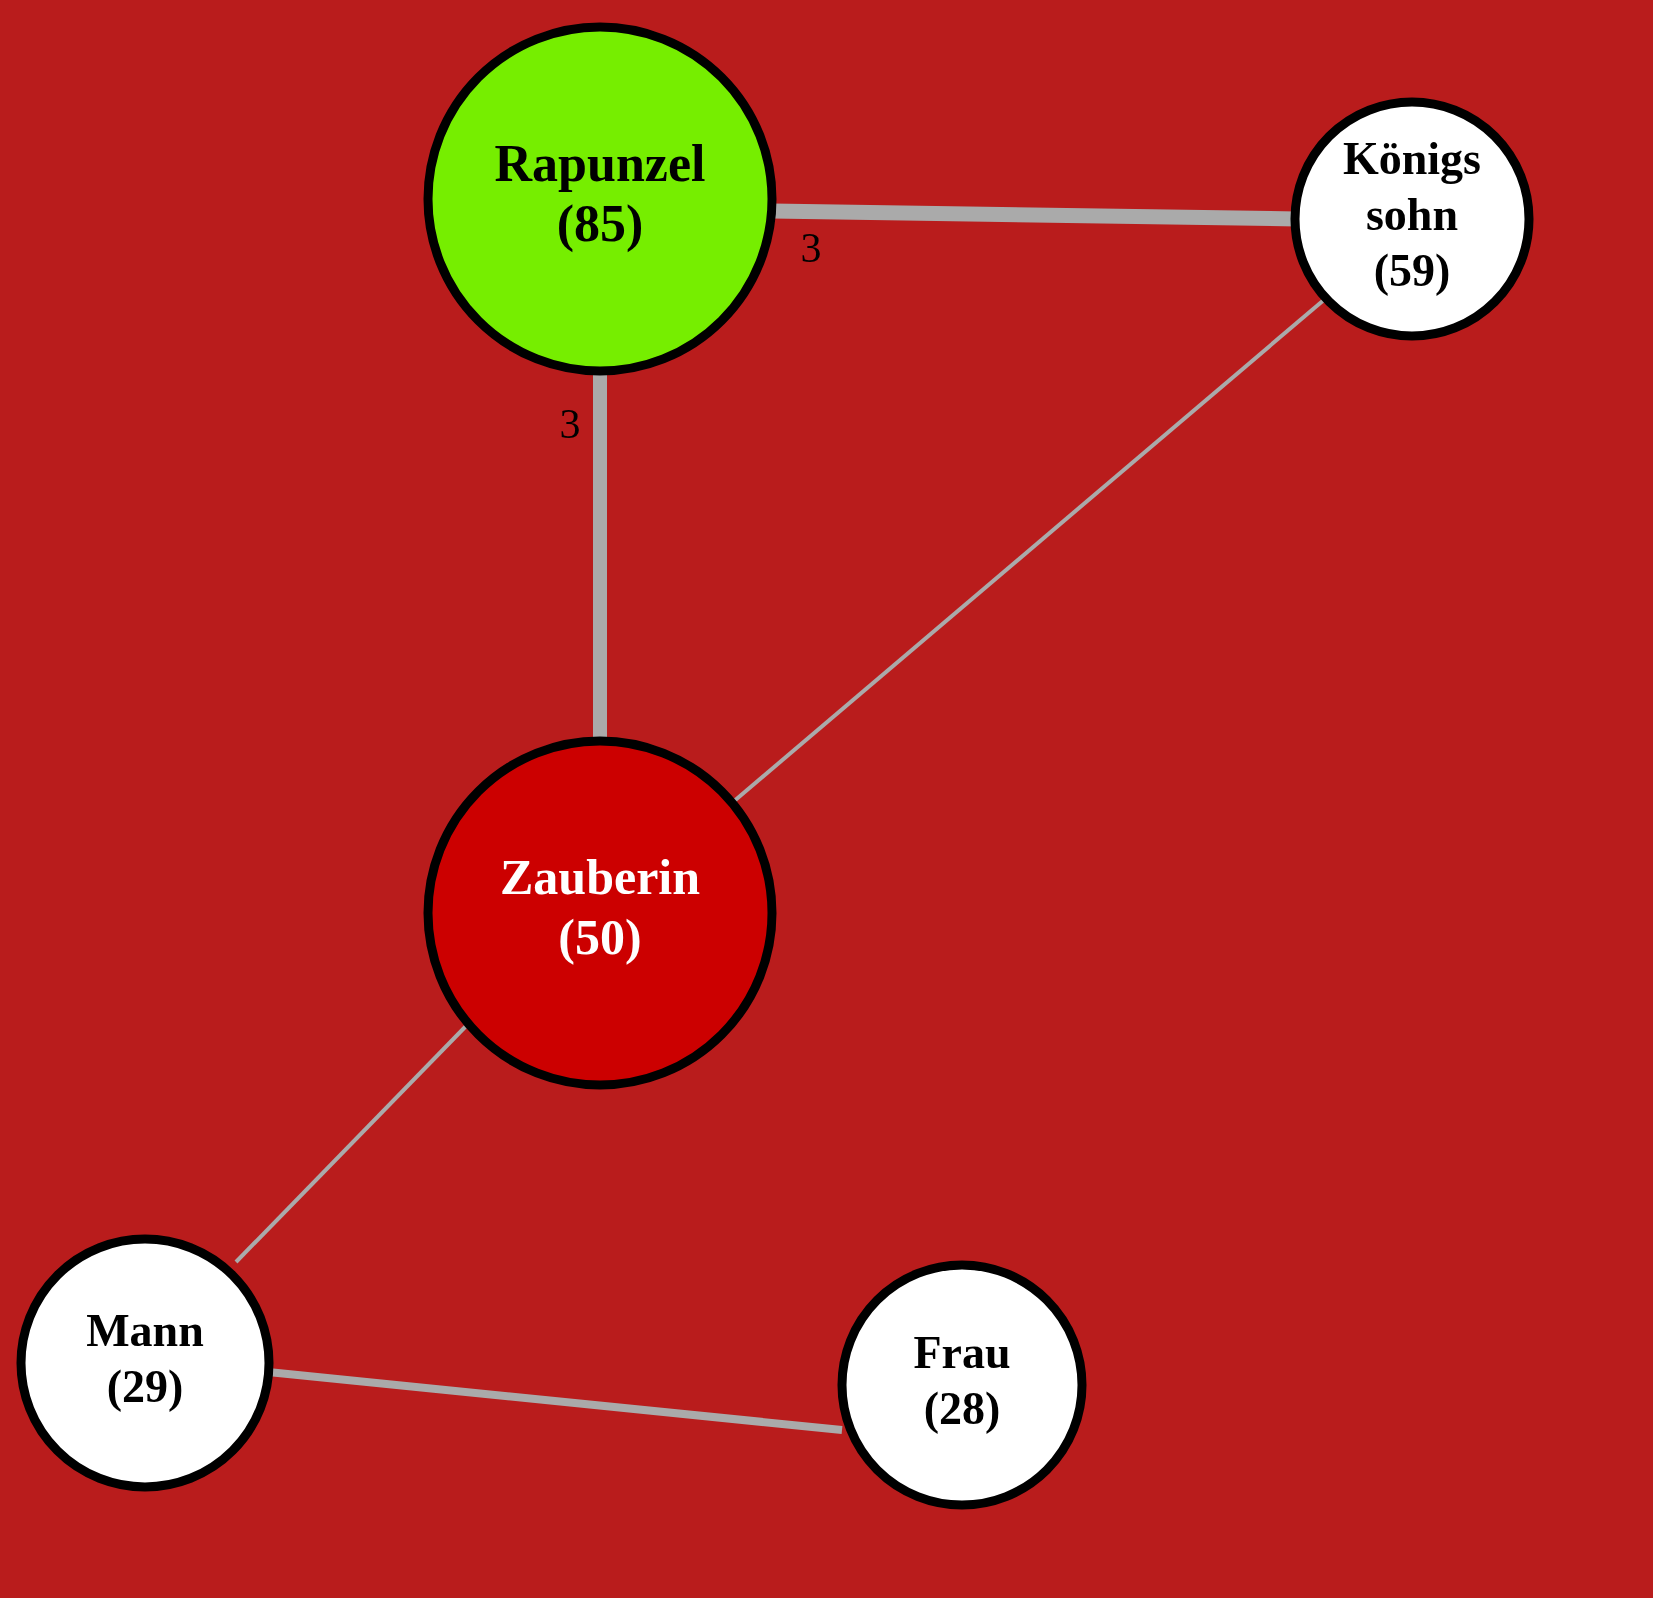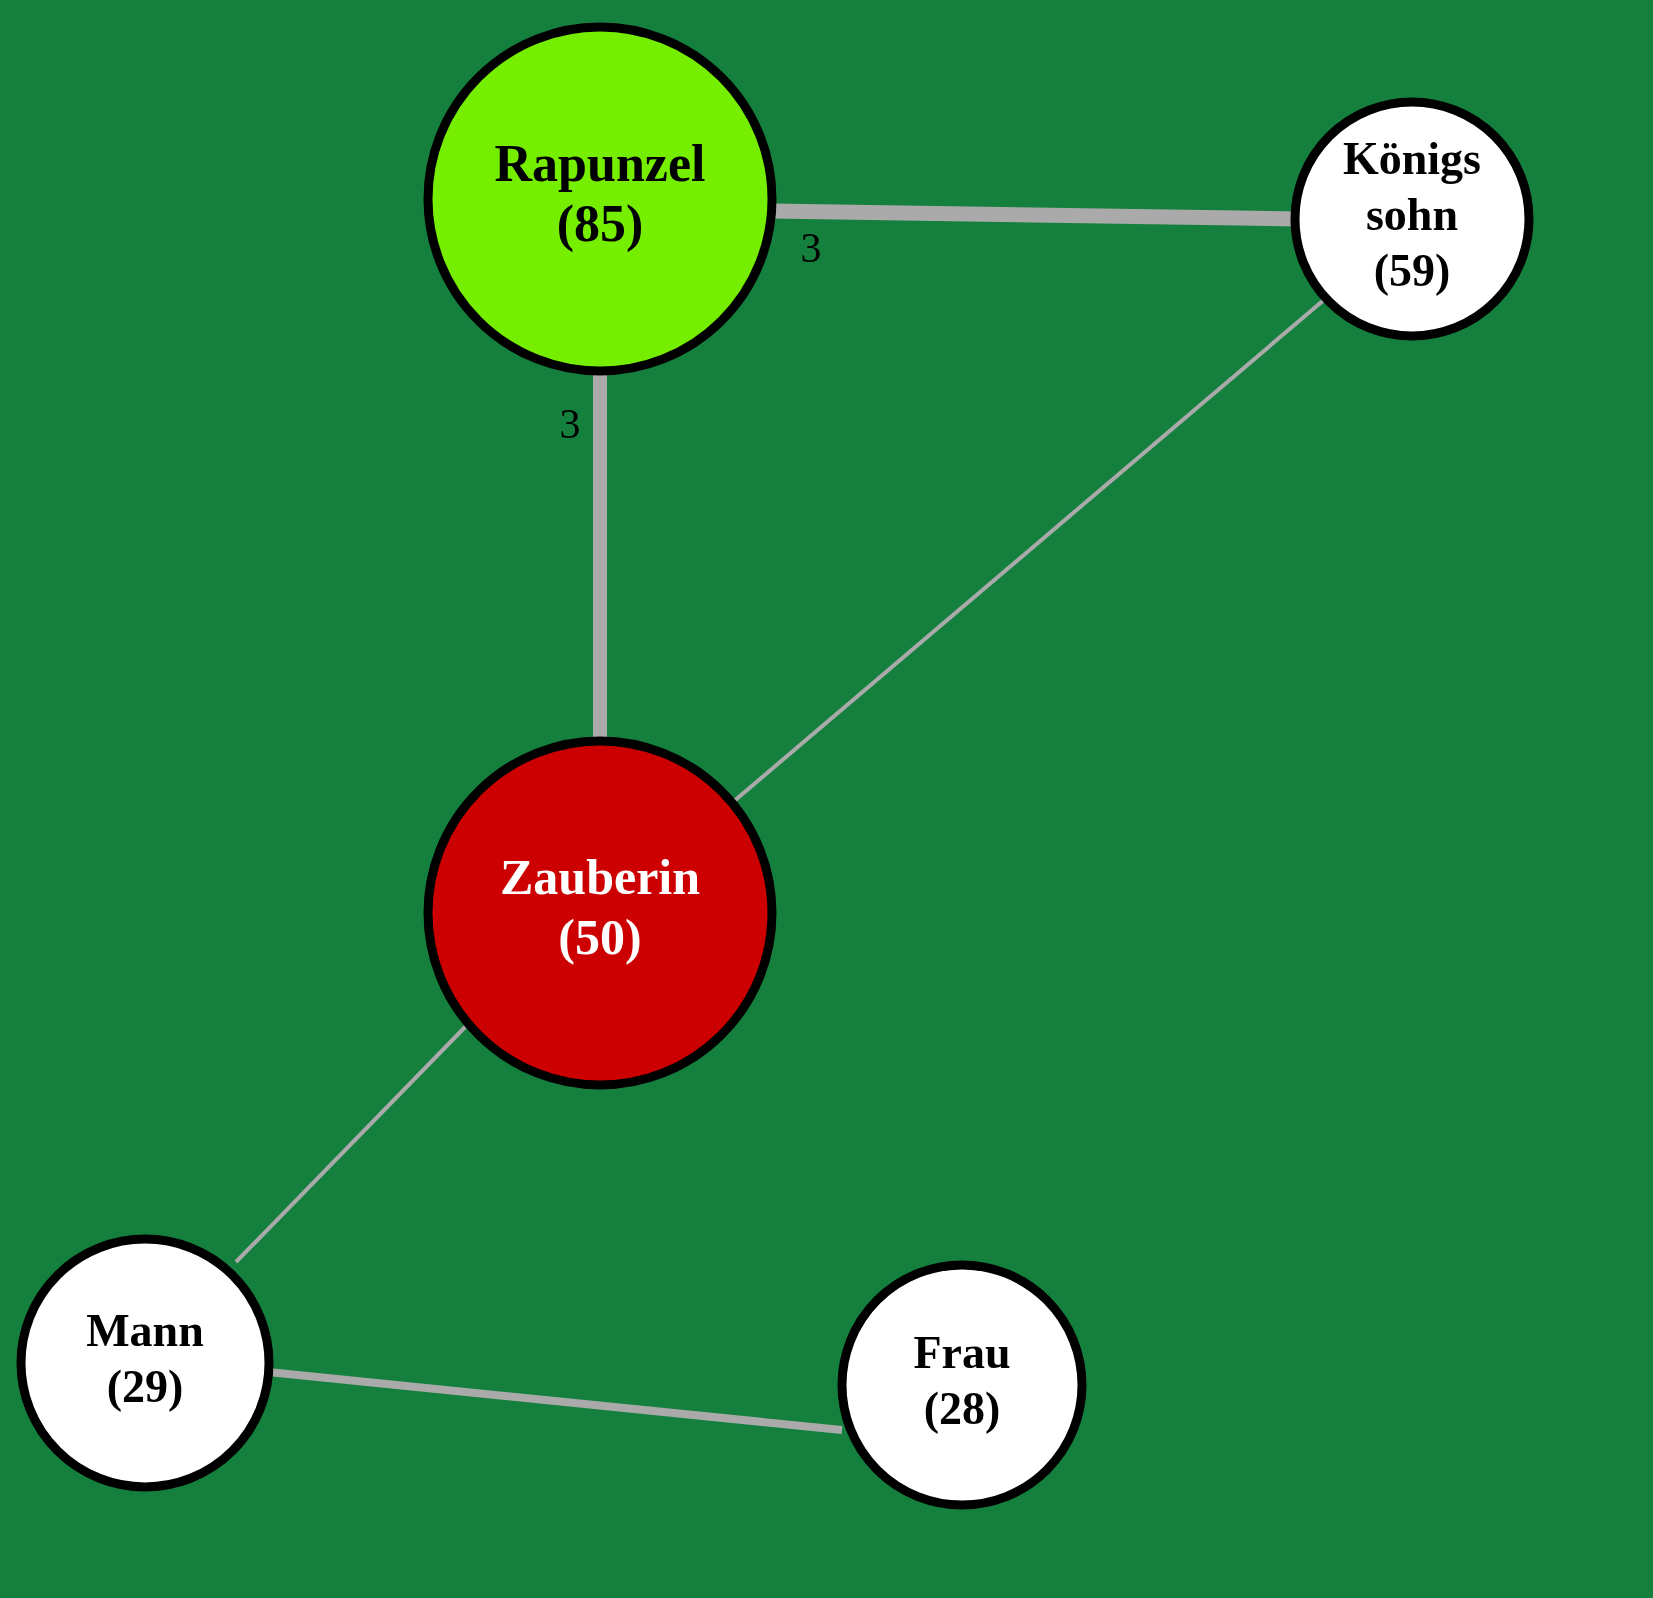--- a/index.html
+++ b/index.html
@@ -8,21 +8,21 @@
     padding: 0;
     background: #ffffff;
   }
   body {
     font-family: "Liberation Serif", "DejaVu Serif", serif;
   }
   #canvas-wrap {
     position: relative;
     width: 1653px;
     height: 1598px;
-    background: #15803d;
+    background: #b91c1c;
     overflow: hidden;
   }
   svg.graph {
     position: absolute;
     top: 0;
     left: 0;
     width: 1653px;
     height: 1598px;
     display: block;
   }

